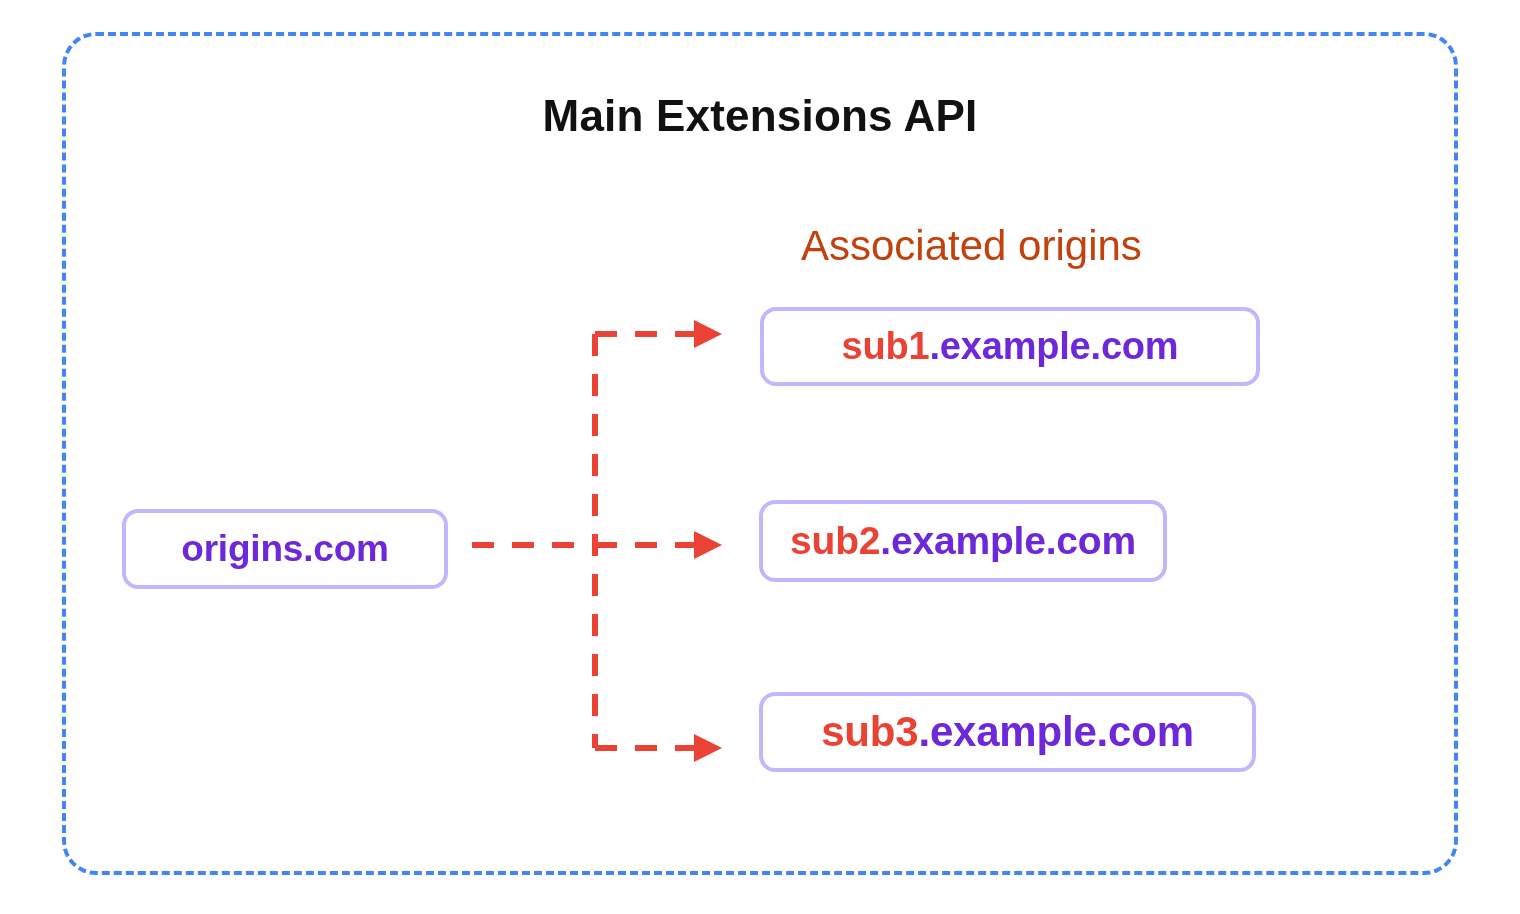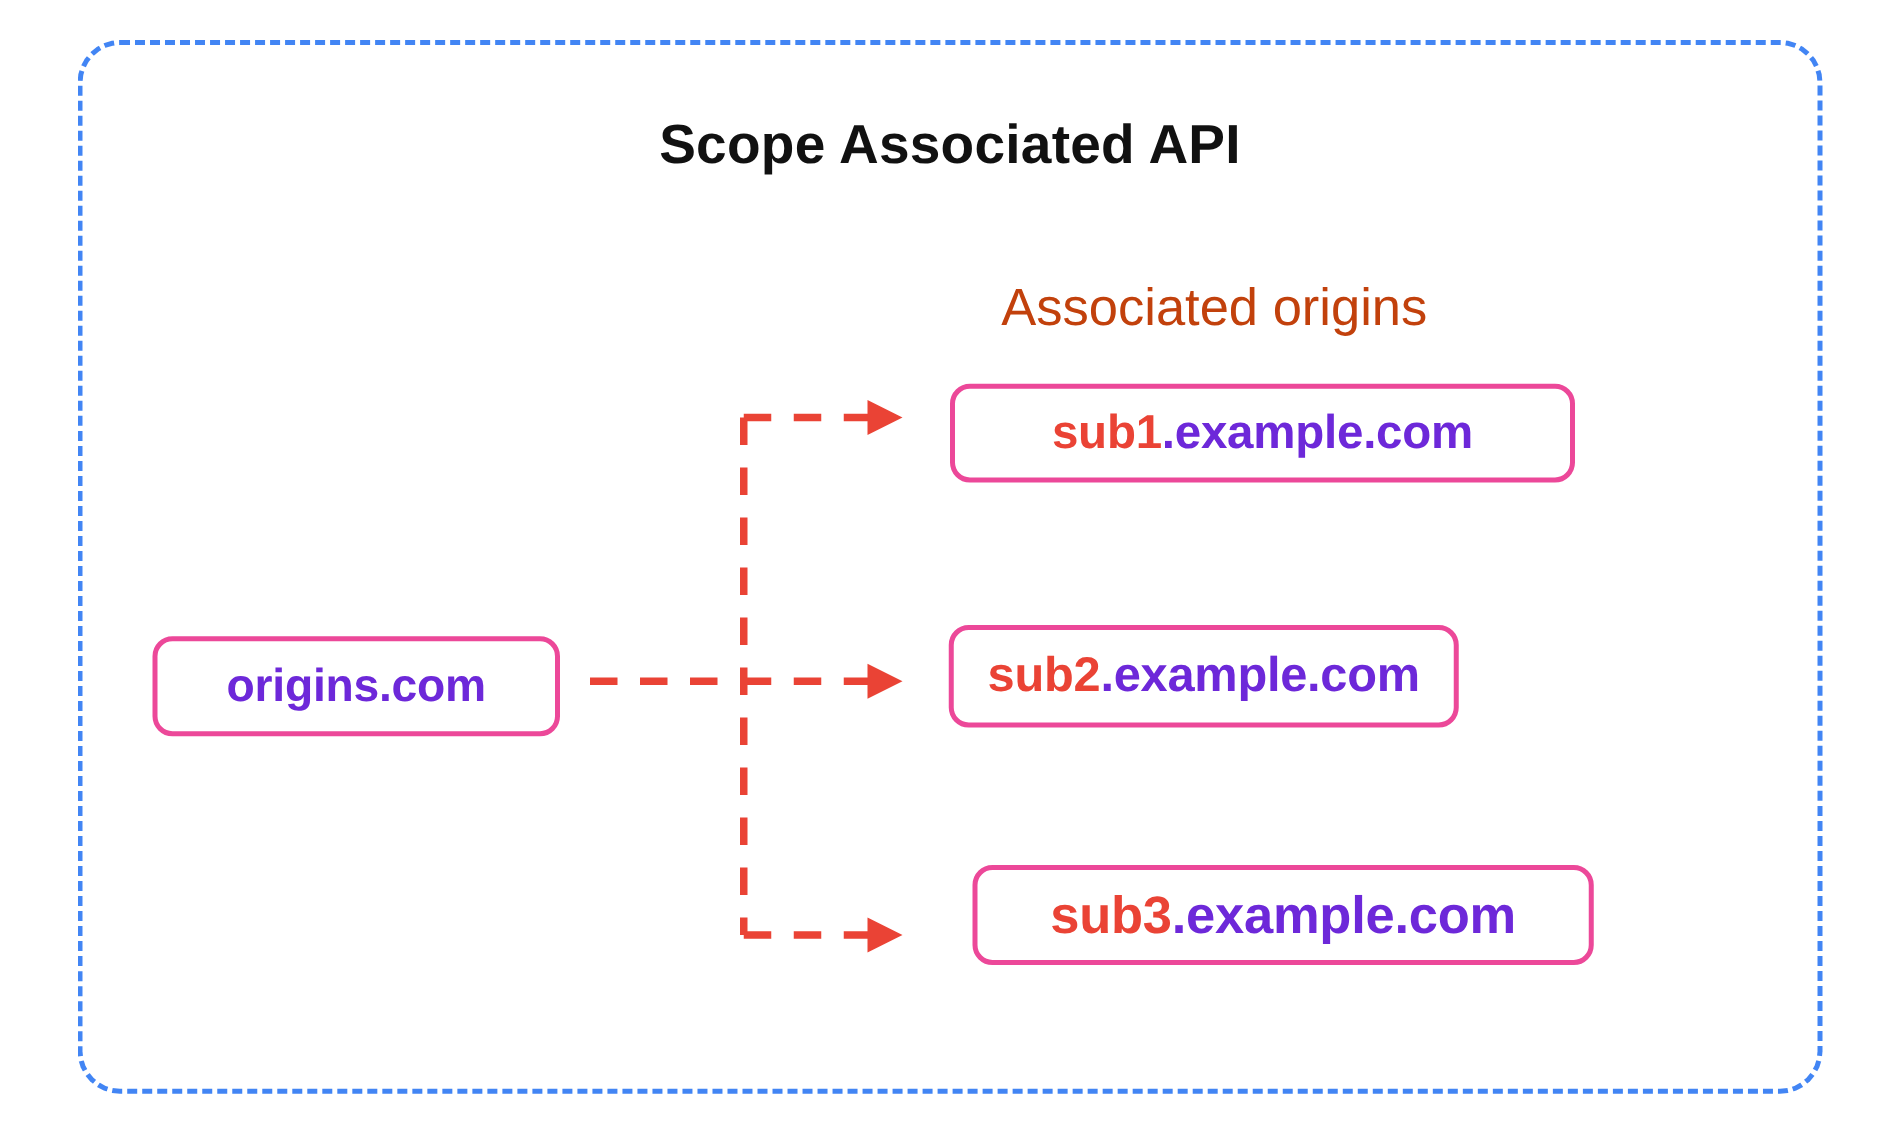--- a/index.html
+++ b/index.html
@@ -63,21 +63,21 @@
   }
   .label-associated {
     left: 801px;
     top: 222px;
   }
 
   
   .origin-box {
     position: absolute;
     box-sizing: border-box;
-    border: 4px solid #ec4899;
+    border: 4px solid #c4b5fd;
     border-radius: 16px;
     background: #ffffff;
     display: flex;
     align-items: center;
     justify-content: center;
     text-align: center;
     font-weight: 700;
     letter-spacing: -0.2px;
     white-space: nowrap;
   }
@@ -104,41 +104,40 @@
     width: 408px;
     height: 82px;
     font-size: 39px;
   }
   .box-sub3 {
     left: 759px;
     top: 692px;
     width: 497px;
     height: 80px;
     font-size: 42px;
-    margin-left: 19px;
   }
 
   
   .connectors {
     position: absolute;
     left: 0;
     top: 0;
     width: 1520px;
     height: 914px;
     pointer-events: none;
   }
 </style>
 </head>
 <body>
 
 <div id="canvas">
 
   <div class="outer-frame"></div>
 
-  <div class="diagram-title">Scope Associated API</div>
+  <div class="diagram-title">Main Extensions API</div>
 
 
   <div class="section-label label-associated">Associated origins</div>
 
   <div class="origin-box box-main">
     <span class="base-part">origins.com</span>
   </div>
 
   <div class="origin-box box-sub1">
     <span class="sub-part">sub1</span>

